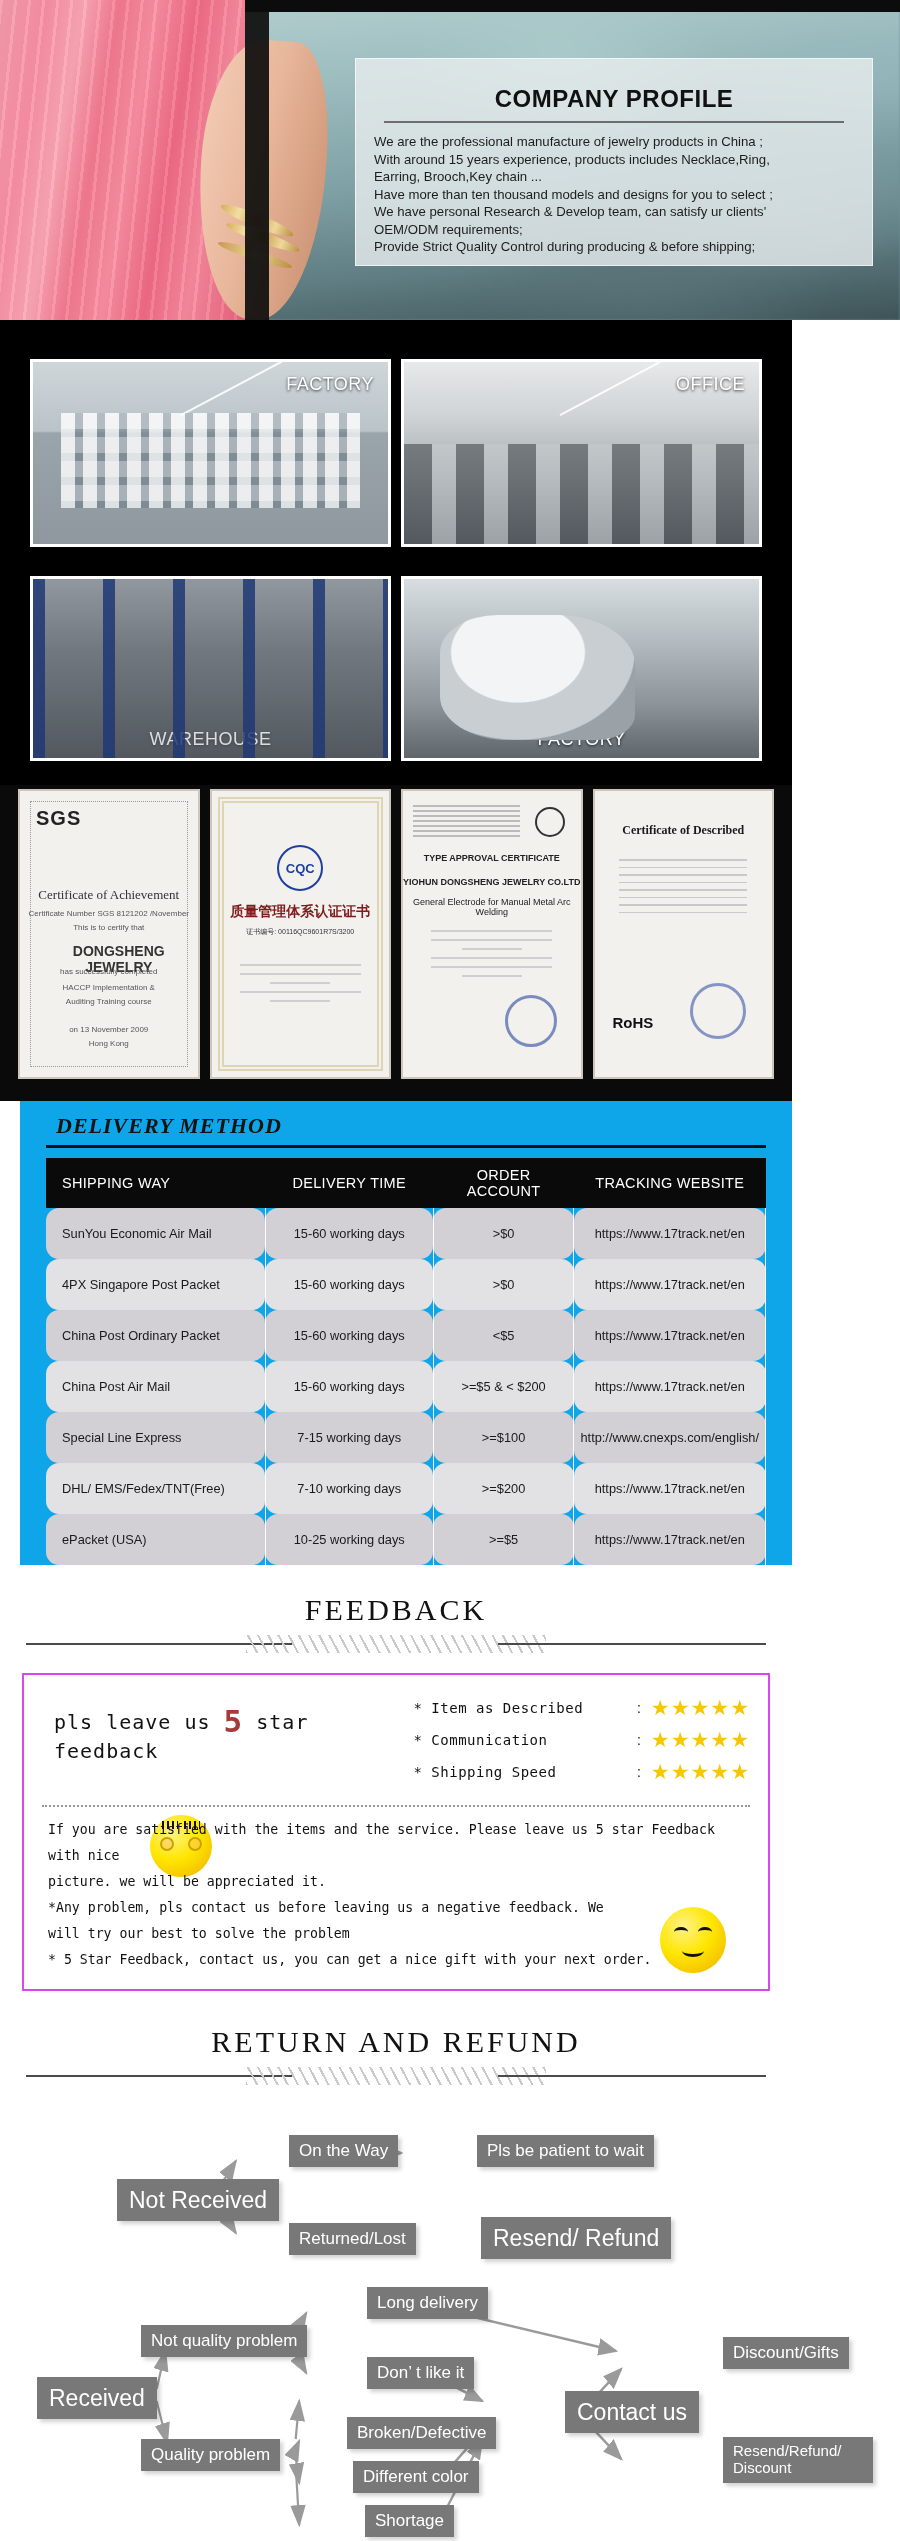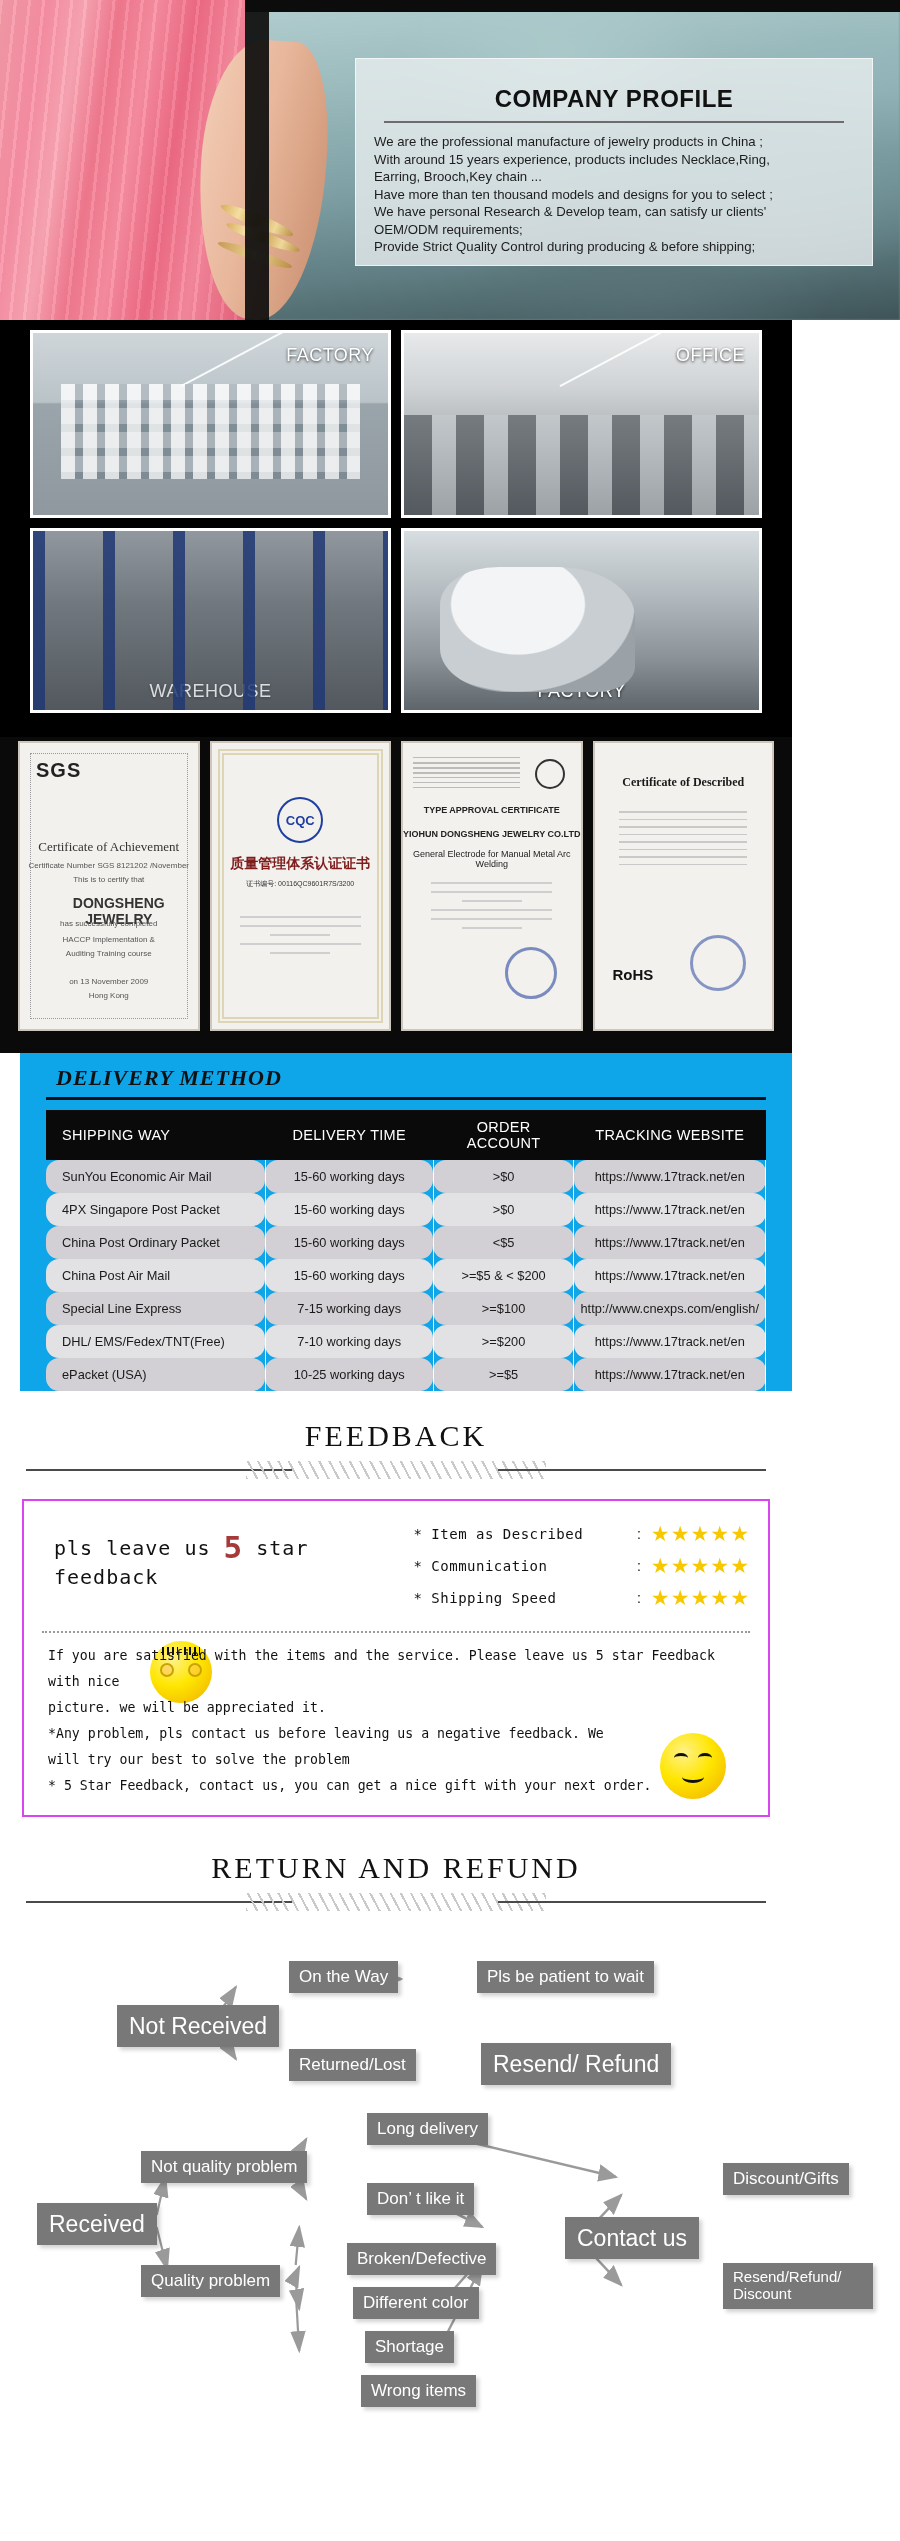--- a/index.html
+++ b/index.html
@@ -63,21 +63,21 @@
   .profile-title {
     text-align:center; font-weight:bold; font-size:24px; letter-spacing:.5px;
     color:#111; margin:12px 0 6px 0;
   }
   .profile-rule { height:2px; background:#6d6d6d; margin:8px 10px 10px 10px; }
   .profile-body { font-size:13.2px; line-height:17.5px; color:#1d1d1d; }
   .profile-body div { white-space:nowrap; }
 
   
   .photos { background:#000; padding:10px 30px 14px 30px; }
-  .photo-row { display:flex; gap:10px; margin-bottom:10px; }
+  .photo-row { display:flex; gap:10px; margin-bottom:10px;margin-top:29px; }
   .photo {
     position:relative; border:3px solid #fff; overflow:hidden; flex:1;
   }
   .photo.h1 { height:188px; }
   .photo.h2 { height:185px; }
   .photo-label {
     position:absolute; color:#fff; font-size:18px; letter-spacing:.5px;
     text-shadow:0 1px 3px rgba(0,0,0,.8);
   }
   .lbl-tr { right:14px; top:12px; }
@@ -166,21 +166,21 @@
     font-size:22px; letter-spacing:1px; padding:12px 0 4px 10px; color:#111;
   }
   .delivery-rule { height:3px; background:#111; margin:2px 0 10px 0; }
   table.delivery { width:100%; border-collapse:collapse; }
   table.delivery th {
     background:#0a0a0a; color:#fff; font-weight:normal; font-size:14.5px;
     padding:9px 6px; text-align:center; letter-spacing:.3px;
   }
   table.delivery th:first-child { text-align:left; padding-left:16px; }
   table.delivery td {
-    font-size:12.8px; color:#1a1a1a; padding:9px 6px; text-align:center;
+    font-size:12.8px; color:#1a1a1a; padding:18px 6px; text-align:center;
     border-right:1px solid #fdfdfd;
     border-radius:13px;
   }
   table.delivery td:first-child { text-align:left; padding-left:16px; }
   table.delivery tr.odd td { background:#d2d0d4; }
   table.delivery tr.even td { background:#e2e1e4; }
 
   
   .hdr-block { position:relative; padding:28px 0 10px 0; background:#fff; }
   .hdr-text {

